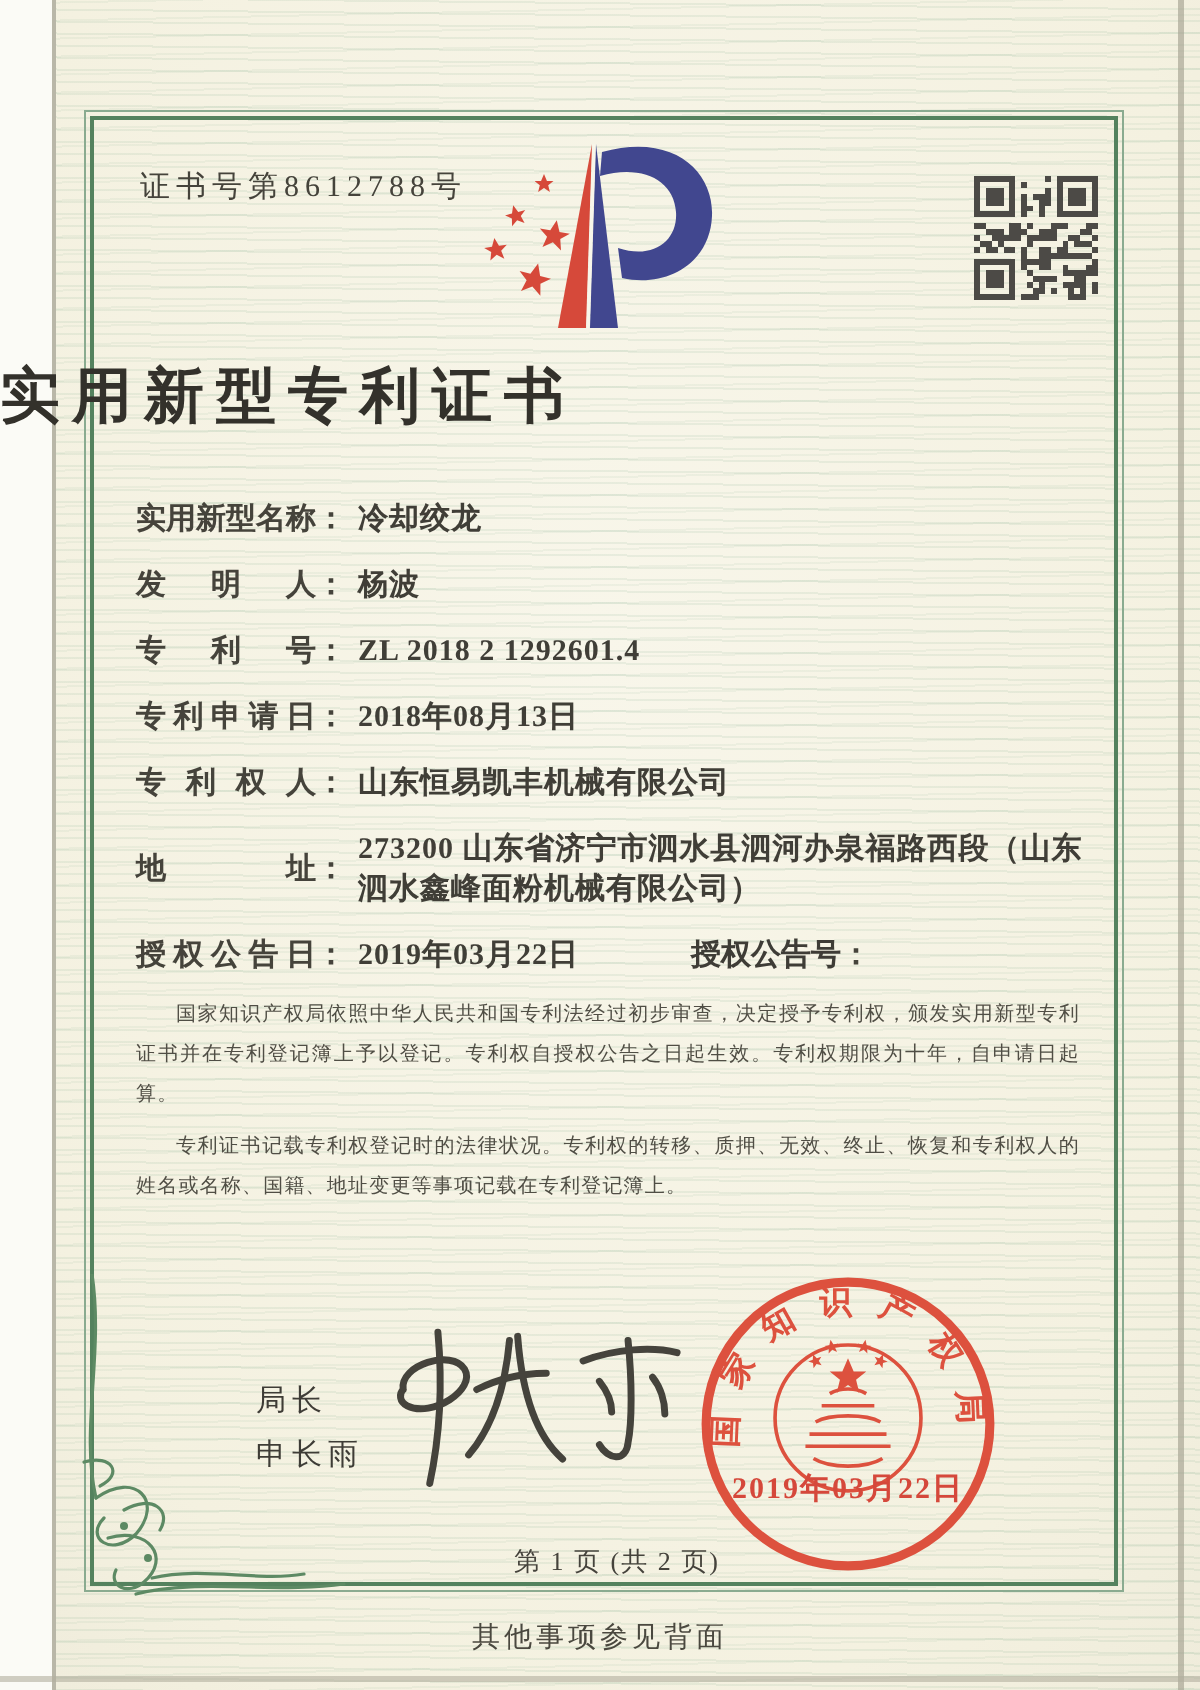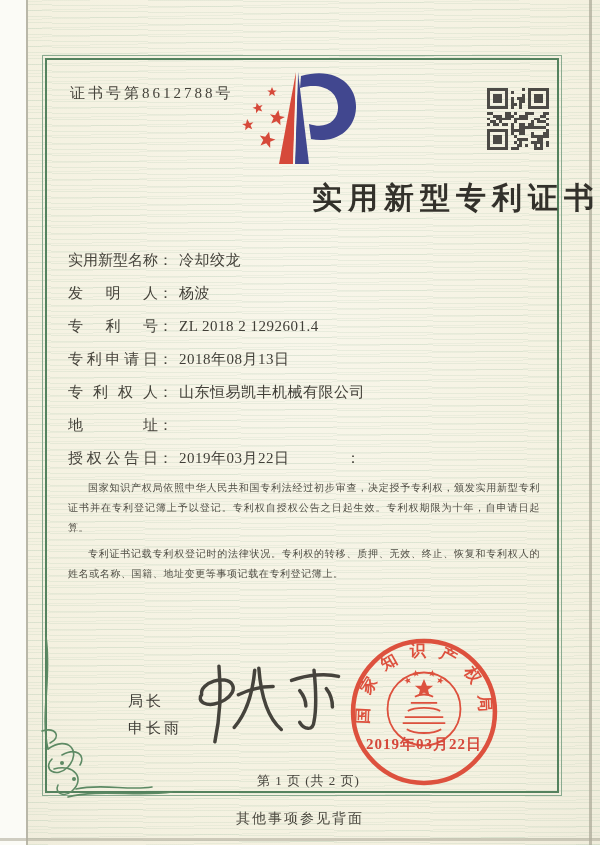--- a/index.html
+++ b/index.html
@@ -14,24 +14,24 @@
   
   .scan-left{position:absolute;left:0;top:0;bottom:0;width:26px;background:#fbfbf6;border-right:2px solid #b9b7a8;}
   .scan-right{position:absolute;right:8px;top:0;bottom:0;width:3px;background:#a9a696;opacity:.7;}
   .scan-bottom{position:absolute;left:0;right:0;bottom:4px;height:3px;background:#b3af9e;opacity:.6;}
   
   .frame{position:absolute;left:42px;top:55px;right:38px;bottom:49px;border:1px solid #8aab90;}
   .frame::after{content:"";position:absolute;inset:2px;border:2px solid #54825e;}
   .cert-no{position:absolute;left:70px;top:84px;font-size:15px;letter-spacing:3px;color:#45433b;}
   .logo{position:absolute;left:233px;top:68px;width:134px;height:106px;}
   .qr{position:absolute;left:487px;top:88px;width:62px;height:62px;}
-  .title{position:absolute;left:0;right:0;top:178px;margin:0;text-align:right;
+  .title{position:absolute;left:0;right:0;top:178px;margin:0;text-align:left;
          font-size:30px;font-weight:700;letter-spacing:6px;color:#33312b;}
   .fields{position:absolute;left:68px;right:60px;top:250px;font-size:15px;line-height:20px;}
-  .row{display:flex;align-items:center;margin-bottom:13px;}
+  .row{display:flex;align-items:center;margin-bottom:13px;font-weight:bold;}
   .flabel{flex:none;display:inline-block;width:90px;text-align:justify;text-align-last:justify;color:#45433b;}
   .colon{flex:none;margin:0 6px 0 0;color:#45433b;}
   .fvalue{flex:none;max-width:376px;letter-spacing:0.5px;color:#403e37;line-height:20px;}
   .grant-row{display:flex;margin-bottom:0;}
   .grant-b{margin-left:56px;display:flex;}
   .grant-b .glabel{margin-right:0;}
   .body-text{margin-top:10px;font-size:10px;line-height:20px;letter-spacing:0.6px;color:#504e45;}
   .body-text p{margin:0 0 6px;text-indent:2em;text-align:justify;}
   .signer{position:absolute;left:86px;top:688px;font-size:15px;letter-spacing:3px;color:#3e3c36;line-height:27px;margin-left:42px;}
   .signature{position:absolute;left:182px;top:660px;width:170px;height:92px;}
@@ -122,26 +122,28 @@
         <span class="fvalue">2018年08月13日</span>
     </div>
     <div class="row">
       <span class="flabel">专利权人</span>
         <span class="colon">：</span>
         <span class="fvalue">山东恒易凯丰机械有限公司</span>
     </div>
     <div class="row">
       <span class="flabel">地址</span>
         <span class="colon">：</span>
+        <span class="fvalue">273200 山东省济宁市泗水县泗河办泉福路西段（山东泗水鑫峰面粉机械有限公司）</span>
     </div>
     <div class="row grant-row">
       <span class="flabel">授权公告日</span>
         <span class="colon">：</span>
         <span class="fvalue">2019年03月22日</span>
       <span class="grant-b">
+        <span class="glabel">授权公告号</span>
           <span class="colon">：</span>
       </span>
     </div>
     <div class="body-text">
       <p>国家知识产权局依照中华人民共和国专利法经过初步审查，决定授予专利权，颁发实用新型专利证书并在专利登记簿上予以登记。专利权自授权公告之日起生效。专利权期限为十年，自申请日起算。</p>
       <p>专利证书记载专利权登记时的法律状况。专利权的转移、质押、无效、终止、恢复和专利权人的姓名或名称、国籍、地址变更等事项记载在专利登记簿上。</p>
     </div>
   </div>
 
   <div class="signer">

